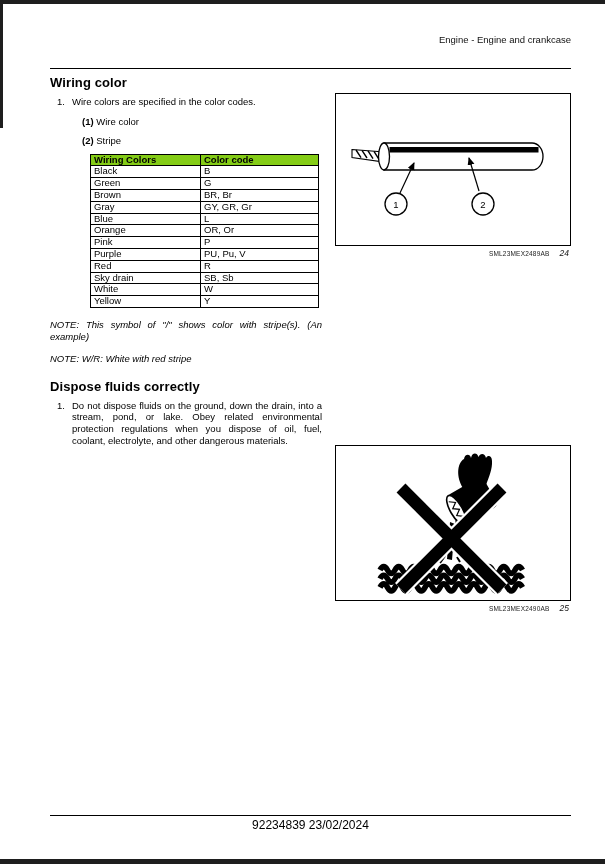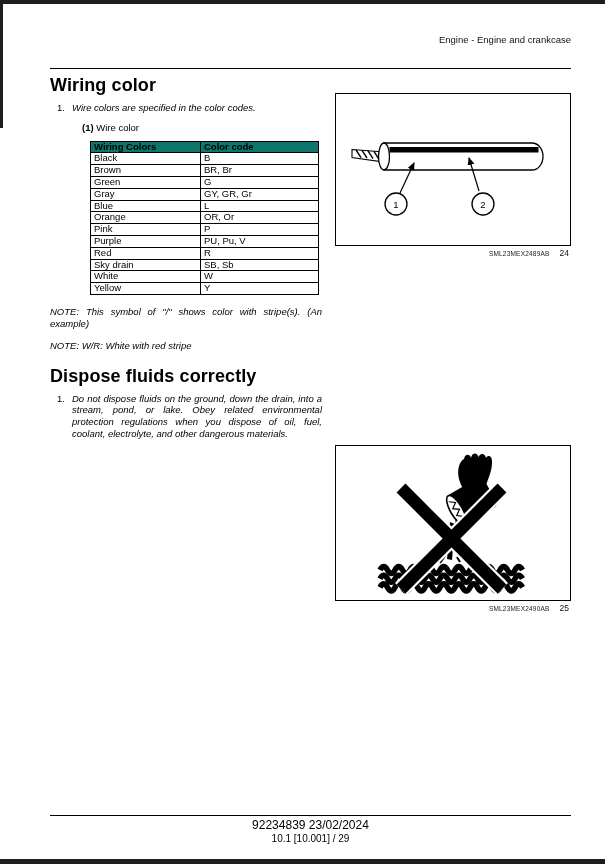--- a/index.html
+++ b/index.html
@@ -14,55 +14,55 @@
   .edge-left   { position:absolute; left:0; top:0; width:3px; height:128px; background:#1e1e1e; }
 
   .page-header {
     position:absolute; left:50px; top:34px; width:521px;
     text-align:right; font-size:9.5px; color:#111;
   }
   .header-rule { position:absolute; left:50px; top:68px; width:521px; border-top:1.3px solid #000; }
 
   .left-col { position:absolute; left:50px; top:69px; width:272px; }
 
-  h2.sec-title { font-size:18px; font-weight:bold; margin-top:6px; letter-spacing:0.1px; }
+  h2.sec-title { font-size:13px; font-weight:bold; margin-top:6px; letter-spacing:0.1px; }
   .list-item { display:flex; margin-top:6px; padding-left:7px; font-size:9.5px; line-height:11.6px; }
   .list-item .num { width:15px; flex:0 0 15px; }
-  .list-item .txt { flex:1; text-align:justify;font-style:italic; }
+  .list-item .txt { flex:1; text-align:justify; }
 
   .legend { margin-left:32px; }
   .legend-item { margin-top:8px; font-size:9.5px; }
   .legend-item .lnum { font-weight:bold; }
 
   table.color-table {
     margin-left:40px; margin-top:8px; width:229px;
     border-collapse:collapse; border:1.6px solid #000;
   }
   table.color-table th, table.color-table td {
     border:1px solid #000; font-size:9.5px; line-height:10.8px;
     padding:0 3px; text-align:left; vertical-align:middle;
   }
-  table.color-table th { background:#0f766e; font-weight:bold; border-bottom:1.6px solid #000;margin-top:28px; }
+  table.color-table th { background:#84cc16; font-weight:bold; border-bottom:1.6px solid #000;margin-top:28px; }
   table.color-table td:first-child, table.color-table th:first-child { width:110px; }
 
   .note { margin-top:11px; font-size:9.5px; line-height:11.6px; font-style:italic; text-align:justify; }
   .note .note-prefix { font-weight:normal; }
 
   .figure-box {
     position:absolute; left:335px; width:236px; background:#fff;
   }
   .figure-frame { border:1.2px solid #000; background:#fff; }
   #fig-wire  { top:93px; }
   #fig-dispose { top:405px;margin-top:40px; }
   .fig-caption {
     display:flex; justify-content:flex-end; align-items:baseline;
     gap:10px; margin-top:2px; padding-right:2px;
   }
   .fig-code { font-size:6.5px; color:#222; letter-spacing:0.2px; }
-  .fig-num  { font-size:8.5px; color:#111; }
+  .fig-num  { font-size:8.5px; color:#111;font-style:italic; }
 
   .page-footer {
     position:absolute; left:50px; top:815px; width:521px;
     border-top:1.3px solid #000; text-align:center;
   }
   .footer-line1 { font-size:12px; margin-top:2px; }
   .footer-line2 { font-size:10px; margin-top:1px; }
 </style>
 </head>
 <body>
@@ -80,42 +80,46 @@
 
   <div class="list-item">
     <span class="num">1.</span>
     <span class="txt">Wire colors are specified in the color codes.</span>
   </div>
 
   <div class="legend">
     <div class="legend-item">
       <span class="lnum">(1)</span>
       <span>Wire color</span>
+    </div>
+    <div class="legend-item">
+      <span class="lnum">(2)</span>
+      <span>Stripe</span>
     </div>
   </div>
 
   <table class="color-table">
     <thead>
       <tr>
         <th>Wiring Colors</th>
         <th>Color code</th>
       </tr>
     </thead>
     <tbody>
         <tr>
           <td>Black</td>
           <td>B</td>
         </tr>
         <tr>
+          <td>Green</td>
+          <td>G</td>
+        </tr>
+        <tr>
           <td>Brown</td>
           <td>BR, Br</td>
-        </tr>
-        <tr>
-          <td>Green</td>
-          <td>G</td>
         </tr>
         <tr>
           <td>Gray</td>
           <td>GY, GR, Gr</td>
         </tr>
         <tr>
           <td>Blue</td>
           <td>L</td>
         </tr>
         <tr>
@@ -239,14 +243,13 @@
     </svg>
   </div>
   <div class="fig-caption">
     <span class="fig-code">SML23MEX2490AB</span>
     <span class="fig-num">25</span>
   </div>
 </div>
 
 <div class="page-footer">
   <div class="footer-line1">92234839 23/02/2024</div>
-  <div class="footer-line2">10.1 [10.001] / 29</div>
 </div>
 
 </body></html>

